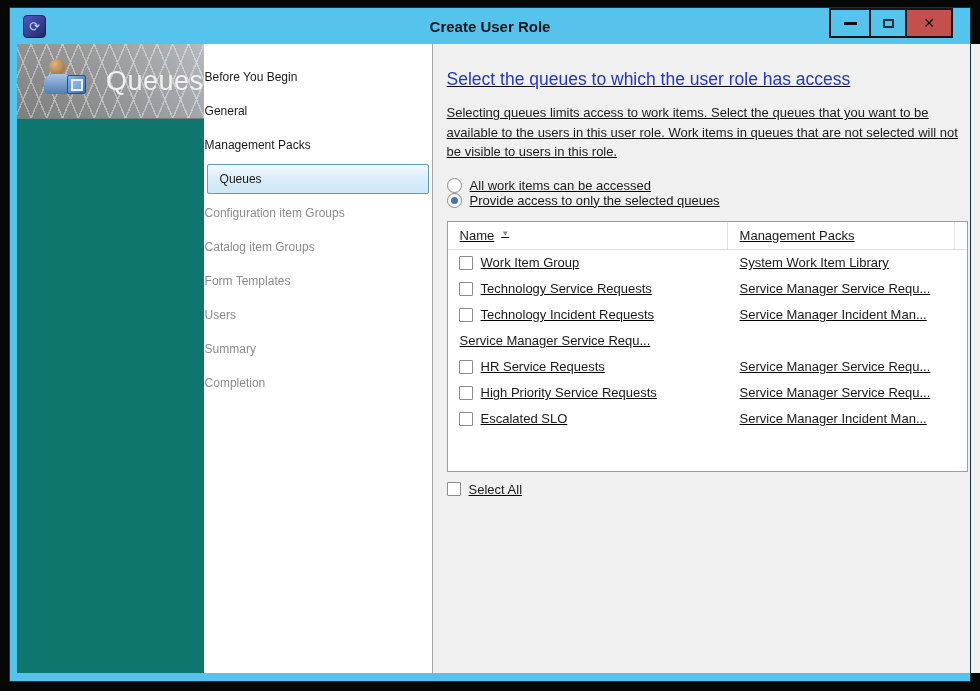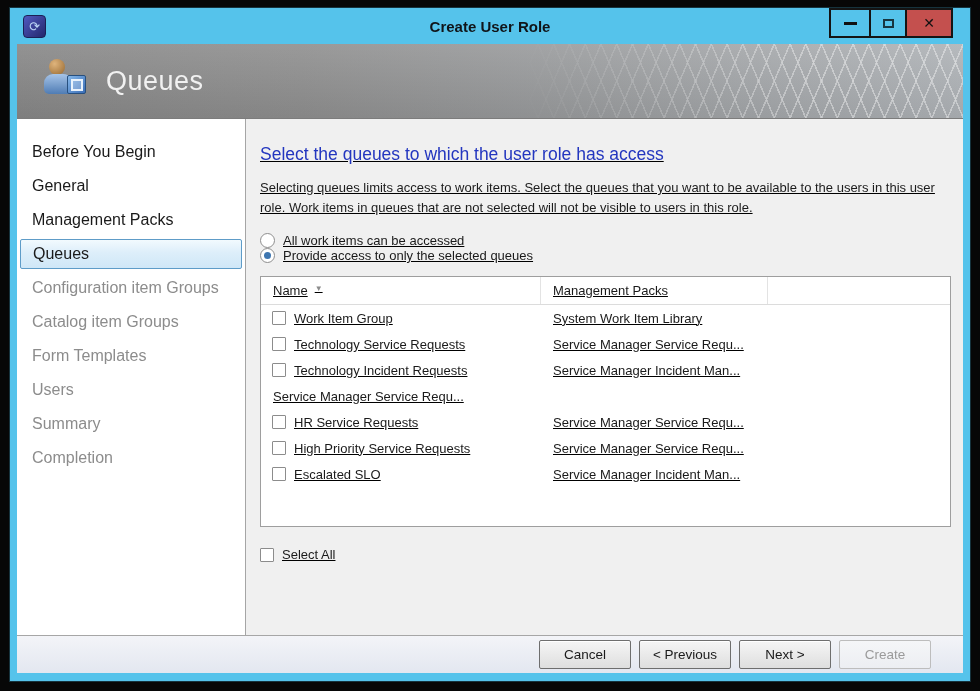--- a/index.html
+++ b/index.html
@@ -30,21 +30,21 @@
     width:42px;height:30px;box-sizing:border-box;border:2px solid #141414;margin-left:-2px;
     display:flex;align-items:center;justify-content:center;background:#55C3EB;
     font-weight:700;color:#111;font-size:14px;
   }
   .win-btn.maximize{width:38px;}
   .win-btn.close{width:48px;background:#C4504E;}
   .win-btn .dash{width:13px;height:3px;background:#111;display:block;}
   .win-btn .maxbox{display:none;width:11px;height:9px;border:2px solid #173540;box-sizing:border-box;}
   .win-btn.maximize .maxbox{display:block;}
   
-  .shell{flex:1;display:flex;flex-direction:column;background:#6d28d9;min-height:0;}
+  .shell{flex:1;display:flex;flex-direction:row;background:#0f766e;min-height:0;}
   
   .banner{
     height:74px;flex:0 0 auto;position:relative;overflow:hidden;
     background:linear-gradient(90deg,#868686 0%,#8e8e8e 30%,#9a9c9e 60%,#aeb2b6 100%);
     border-bottom:1px solid #7c7c7c;
     display:flex;align-items:center;
   }
   .banner .sheen{position:absolute;inset:0;background:linear-gradient(180deg,rgba(255,255,255,.10),rgba(0,0,0,.06));}
   .mesh{
     position:absolute;right:0;top:0;bottom:0;width:440px;opacity:.5;
@@ -60,21 +60,21 @@
   .banner-icon .torso{position:absolute;left:0px;top:16px;width:31px;height:20px;
     border-radius:9px 12px 5px 5px;background:linear-gradient(180deg,#a6c4e8,#4f7cb4);}
   .banner-icon .box{position:absolute;right:2px;top:17px;width:19px;height:19px;border-radius:2px;
     background:linear-gradient(135deg,#84b7ea,#3a6db6);border:1px solid #27507f;box-sizing:border-box;
     display:flex;align-items:center;justify-content:center;}
   .banner-icon .box-inner{width:8px;height:8px;border:2px solid #e8f2fc;background:rgba(255,255,255,.25);}
   .banner-title{color:#f1f1f1;font-size:27px;font-weight:300;margin-left:18px;letter-spacing:.5px;position:relative;}
   
   .middle{flex:1;display:flex;min-height:0;}
   .sidebar{width:229px;flex:0 0 auto;background:#ffffff;border-right:1px solid #a5a5a5;padding-top:16px;box-sizing:border-box;}
-  .side-item{height:34px;display:flex;align-items:center;padding:0 8px 0 15px;font-size:16px;color:#1a1a1a;box-sizing:border-box;}
+  .side-item{height:34px;display:flex;align-items:center;padding:0 8px 0 1px;font-size:12px;color:#1a1a1a;box-sizing:border-box;}
   .side-item.future{color:#8c8c8c;}
   .side-item.active{
     height:30px;margin:2px 3px;padding-left:12px;border:1px solid #5e9cc8;border-radius:2px;
     background:linear-gradient(180deg,#f2fafe,#ddeefa 45%,#cfe7f7);
   }
   .content{flex:1;background:#F0F0F0;padding:25px 12px 0 14px;box-sizing:border-box;min-width:0;text-decoration:underline;}
   .content h1{margin:0;font-size:17.5px;font-weight:400;color:#2336BF;}
   .content .desc{margin:13px 0 0 0;font-size:13px;line-height:1.5;color:#1c1c1c;max-width:688px;}
   .radio-group{margin-top:16px;display:flex;flex-direction:column;}
   .radio-row{display:flex;align-items:center;gap:8px;font-size:13px;color:#1a1a1a;}
@@ -83,21 +83,21 @@
   
   .queue-table{margin-top:13px;background:#fff;border:1px solid #9e9e9e;height:251px;box-sizing:border-box;display:flex;flex-direction:column;}
   .thead{display:grid;grid-template-columns:280px 227px 1fr;height:27px;flex:0 0 auto;border-bottom:1px solid #dcdcdc;align-items:center;}
   .th{font-size:13px;color:#1a1a1a;padding-left:12px;height:100%;display:flex;align-items:center;box-sizing:border-box;border-right:1px solid #e3e3e3;}
   .th:last-child{border-right:none;}
   .sort-icon{font-size:8px;color:#8c8c8c;margin-left:7px;margin-top:-4px;}
   .trow{display:grid;grid-template-columns:280px 227px 1fr;height:26px;align-items:center;font-size:13px;color:#1a1a1a;}
   .cell-name{display:flex;align-items:center;gap:8px;padding-left:11px;}
   .cb{width:14px;height:14px;border:1px solid #8c8c8c;border-radius:1px;background:#fff;box-sizing:border-box;flex:0 0 auto;}
   .cell-pack{padding-left:12px;white-space:nowrap;overflow:hidden;}
-  .select-all{margin-top:20px;display:flex;align-items:center;gap:8px;font-size:13px;color:#1a1a1a;}
+  .select-all{margin-top:10px;display:flex;align-items:center;gap:8px;font-size:13px;color:#1a1a1a;}
   
   .footer{
     height:38px;flex:0 0 auto;border-top:1px solid #a6a6a6;
     background:linear-gradient(180deg,#f3f4f8,#e3e7f0);
     display:flex;align-items:center;justify-content:flex-end;gap:8px;padding-right:32px;box-sizing:border-box;
   }
   .btn{
     min-width:92px;height:29px;box-sizing:border-box;border:1px solid #6e6e6e;border-radius:2px;
     background:linear-gradient(180deg,#f5f5f5,#ebebeb 45%,#dedede);
     box-shadow:inset 0 1px 0 #fff;

